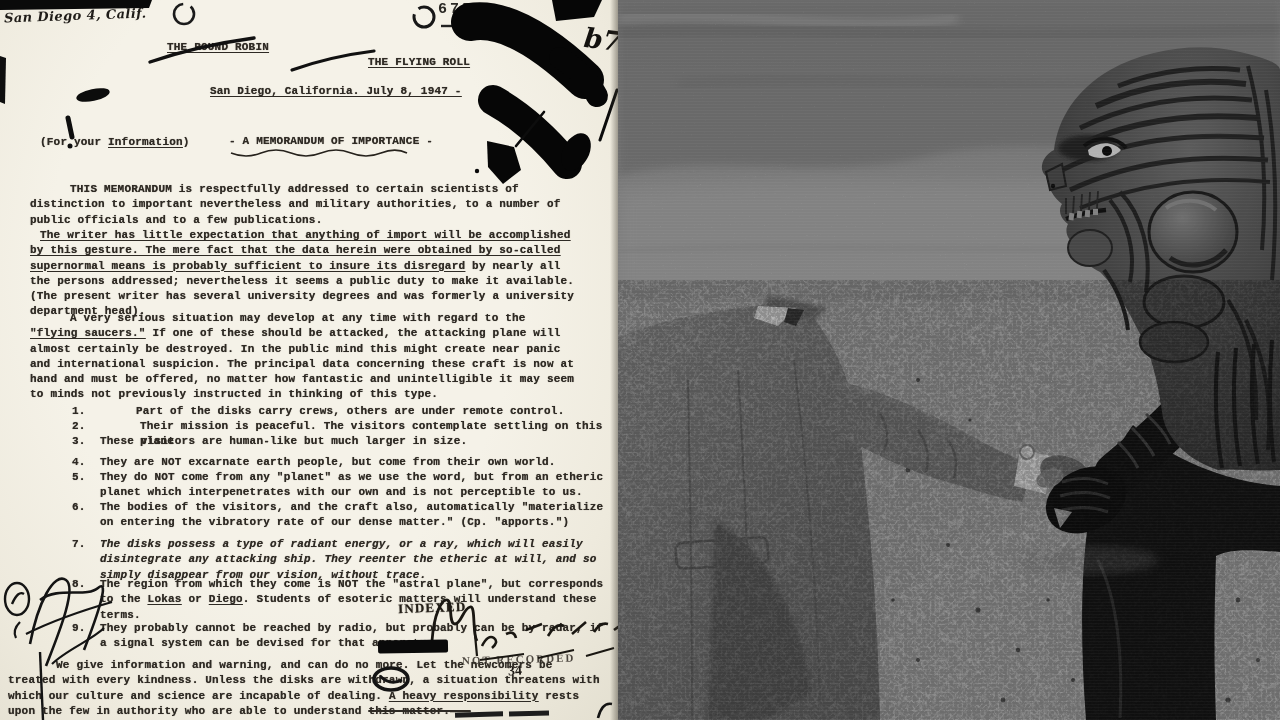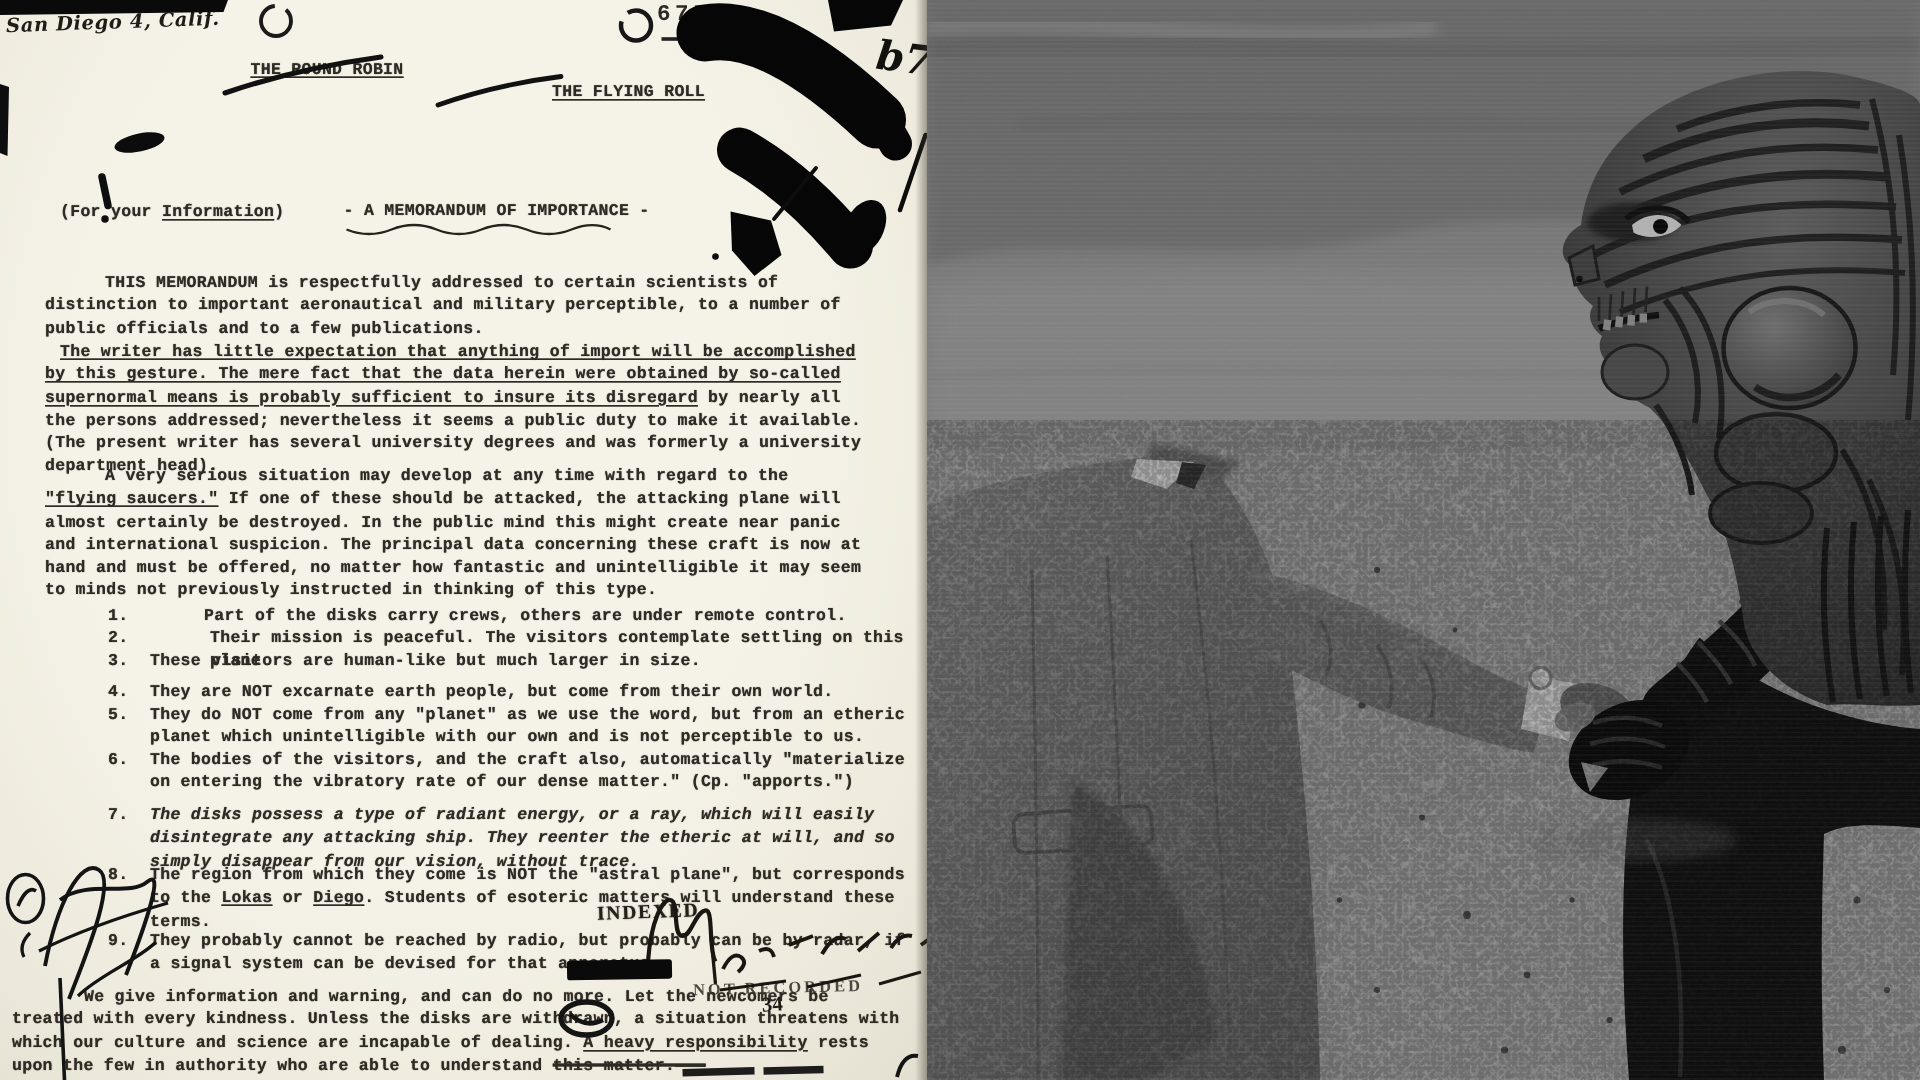--- a/index.html
+++ b/index.html
@@ -41,25 +41,26 @@
 <div class="stage">
 
   <section class="doc">
 
     <div class="hand" style="left:4px;top:8px;">San Diego 4, Calif.</div>
     <div class="docnum" style="left:438px;top:1px;">6751</div>
     <div class="b7" style="left:584px;top:24px;">b7</div>
 
     <div class="t ul" style="left:167px;top:40px;">THE ROUND ROBIN</div>
     <div class="t ul" style="left:368px;top:55px;">THE FLYING ROLL</div>
+    <div class="t ul" style="left:210px;top:84px;">San Diego, California. July 8, 1947 -</div>
 
     <div class="t" style="left:40px;top:135px;"><span>(For your </span><span class="ul">Information</span><span>)</span></div>
     <div class="t" style="left:229px;top:134px;text-align:right;">- A MEMORANDUM OF IMPORTANCE -</div>
 
-    <div class="t para ind40" style="left:30px;top:182px;">THIS MEMORANDUM is respectfully addressed to certain scientists of distinction to important aeronautical and military perceptible, to a number of public officials and to a few publications.</div>
+    <div class="t para ind40" style="left:30px;top:182px;">THIS MEMORANDUM is respectfully addressed to certain scientists of distinction to important nevertheless and military authorities, to a number of public officials and to a few publications.</div>
 
     <div class="t para ind10" style="left:30px;top:228px;"><span class="ul">The writer has little expectation that anything of import will be accomplished by this gesture. The mere fact that the data herein were obtained by so-called supernormal means is probably sufficient to insure its disregard</span><span> by nearly all the persons addressed; nevertheless it seems a public duty to make it available. (The present writer has several university degrees and was formerly a university department head).</span></div>
 
     <div class="t para ind40" style="left:30px;top:311px;"><span>A very serious situation may develop at any time with regard to the </span><span class="ul">"flying saucers."</span><span>  If one of these should be attacked, the attacking plane will almost certainly be destroyed. In the public mind this might create near panic and international suspicion. The principal data concerning these craft is now at hand and must be offered, no matter how fantastic and unintelligible it may seem to minds not previously instructed in thinking of this type.</span></div>
 
     <div class="item" style="top:404px;">
         <span class="t num" style="position:static;">1.</span>
         <span class="t txt" style="position:static;margin-left:36px;">Part of the disks carry crews, others are under remote control.</span>
       </div>
     <div class="item" style="top:419px;">
@@ -70,21 +71,21 @@
         <span class="t num" style="position:static;">3.</span>
         <span class="t txt" style="position:static;">These visitors are human-like but much larger in size.</span>
       </div>
 
     <div class="item" style="top:455px;">
         <span class="t num" style="position:static;">4.</span>
         <span class="t txt" style="position:static;">They are NOT excarnate earth people, but come from their own world.</span>
       </div>
     <div class="item" style="top:470px;">
         <span class="t num" style="position:static;">5.</span>
-        <span class="t txt" style="position:static;">They do NOT come from any "planet" as we use the word, but from an etheric planet which unintelligible with our own and is not perceptible to us.</span>
+        <span class="t txt" style="position:static;">They do NOT come from any "planet" as we use the word, but from an etheric planet which interpenetrates with our own and is not perceptible to us.</span>
       </div>
     <div class="item" style="top:500px;">
         <span class="t num" style="position:static;">6.</span>
         <span class="t txt" style="position:static;">The bodies of the visitors, and the craft also, automatically "materialize on entering the vibratory rate of our dense matter." (Cp. "apports.")</span>
       </div>
 
     <div class="item" style="top:537px;">
         <span class="t num" style="position:static;">7.</span>
         <span class="t txt" style="position:static;font-style:italic;">The disks possess a type of radiant energy, or a ray, which will easily disintegrate any attacking ship.  They reenter the etheric at will, and so simply disappear from our vision, without trace.</span>
       </div>

